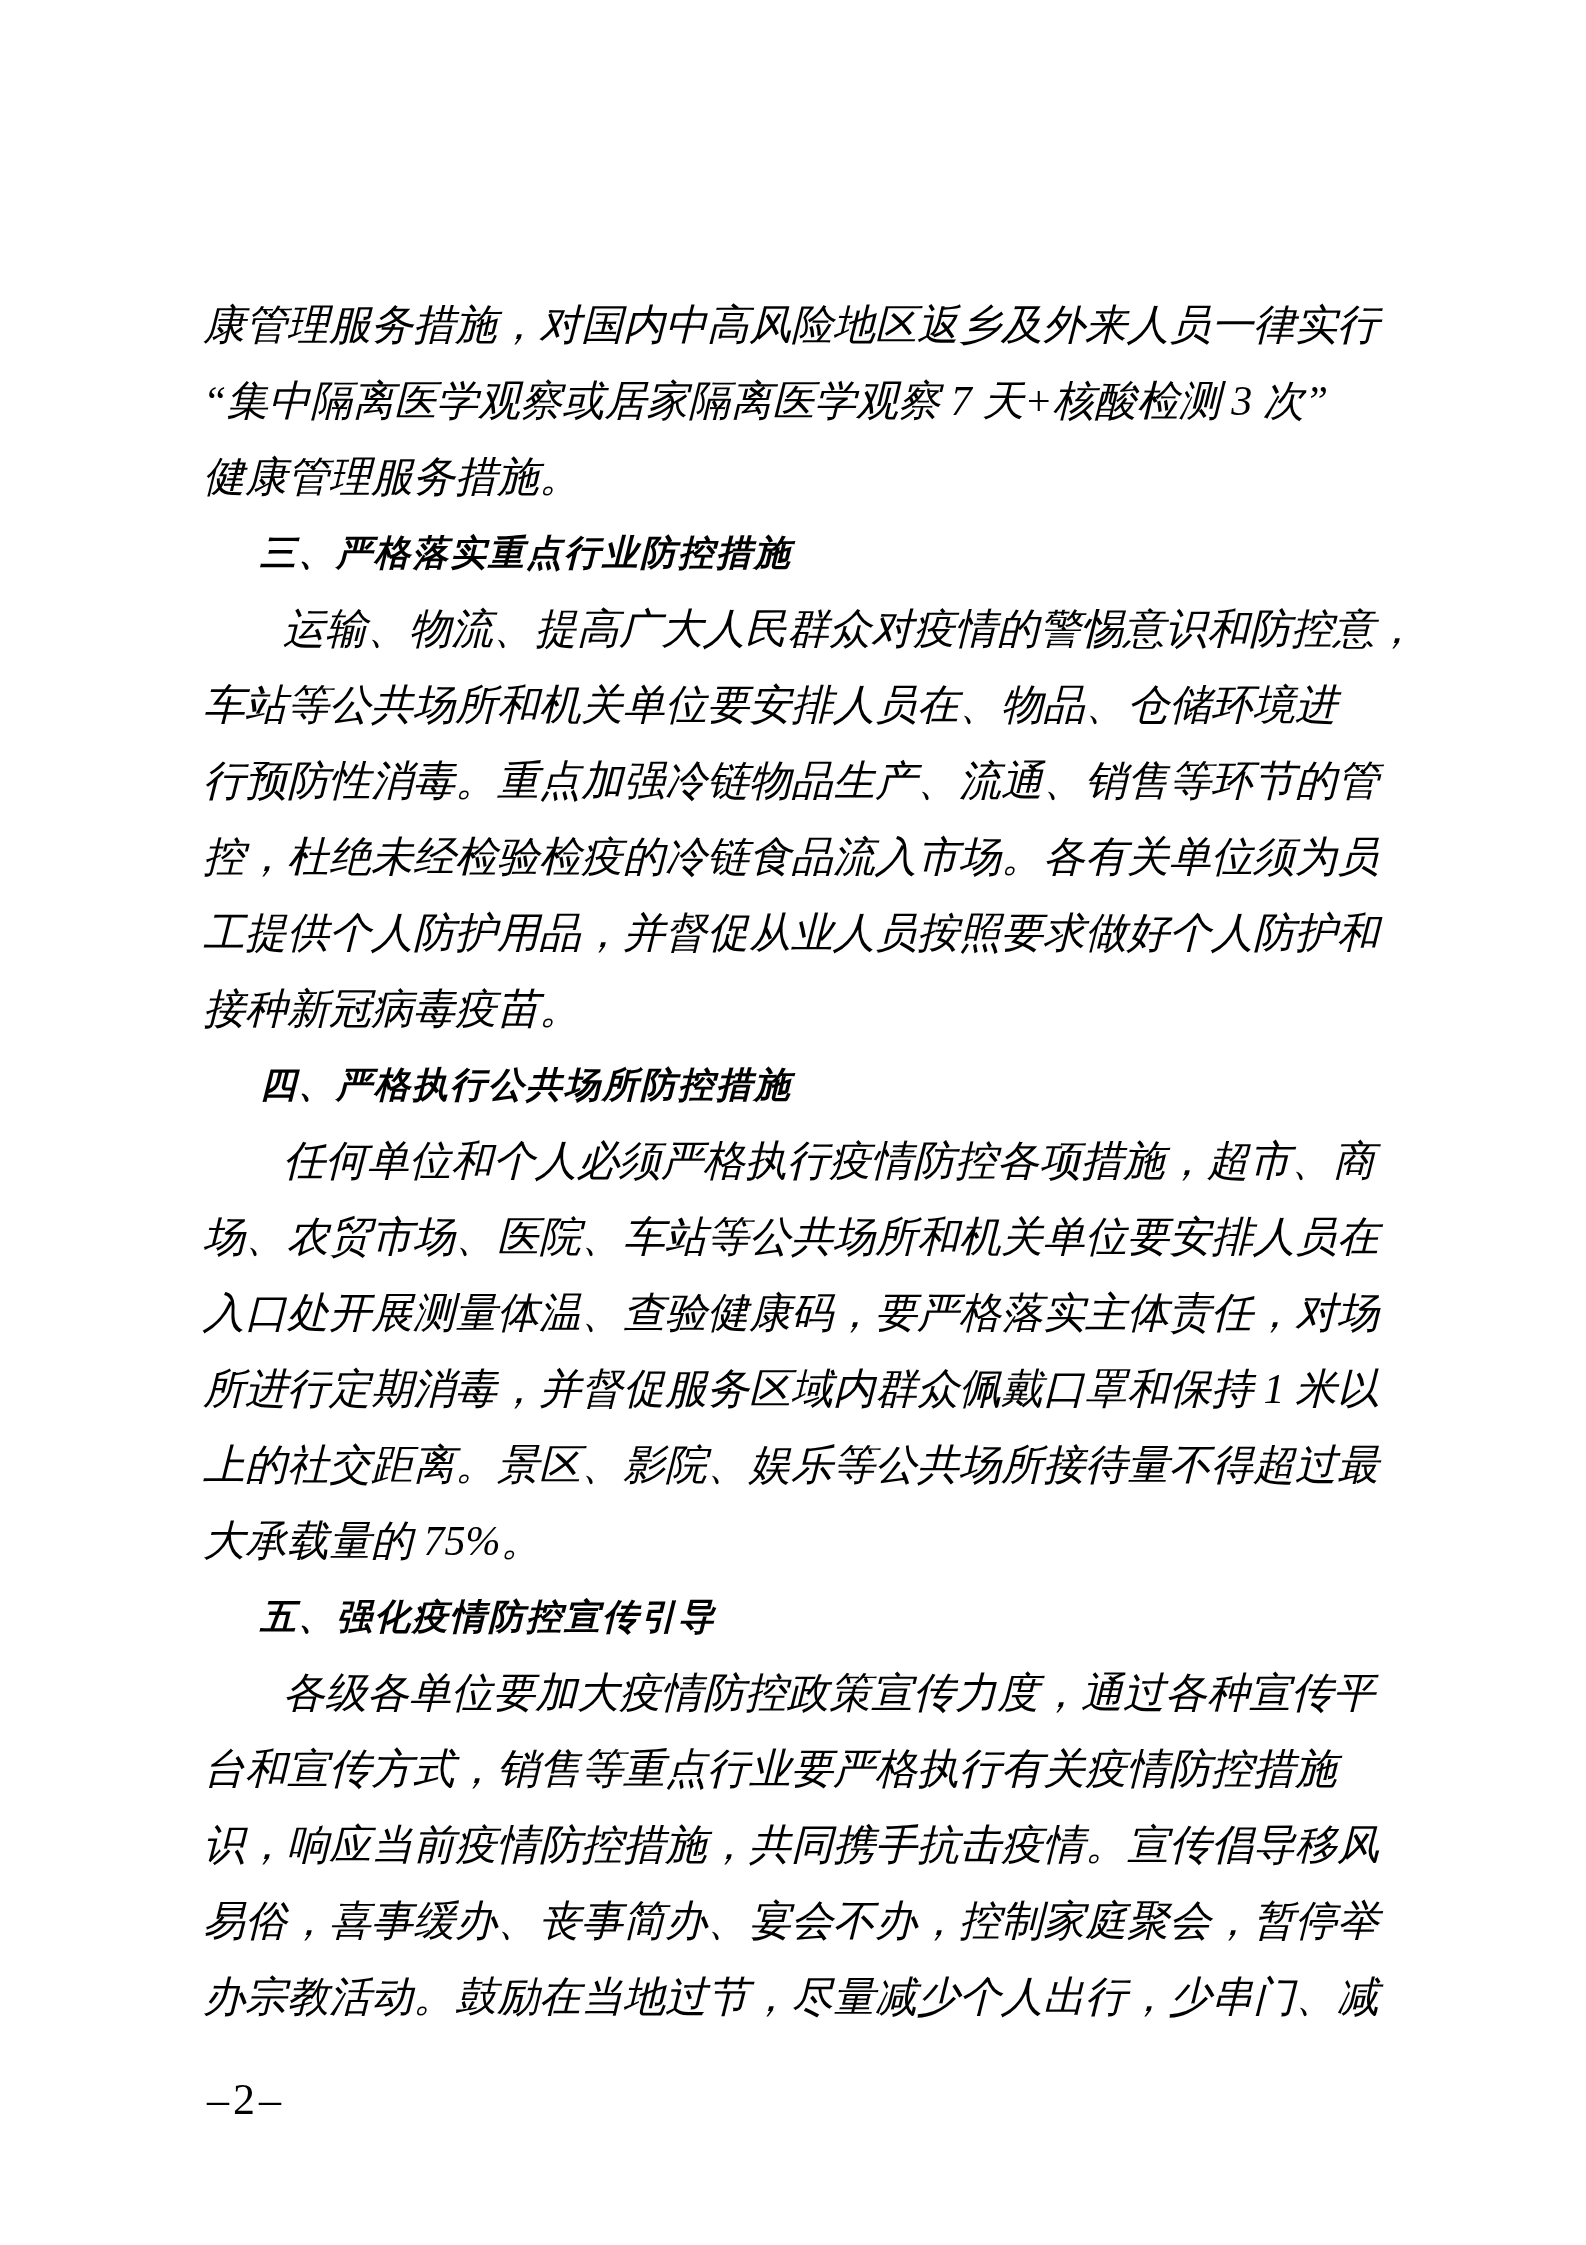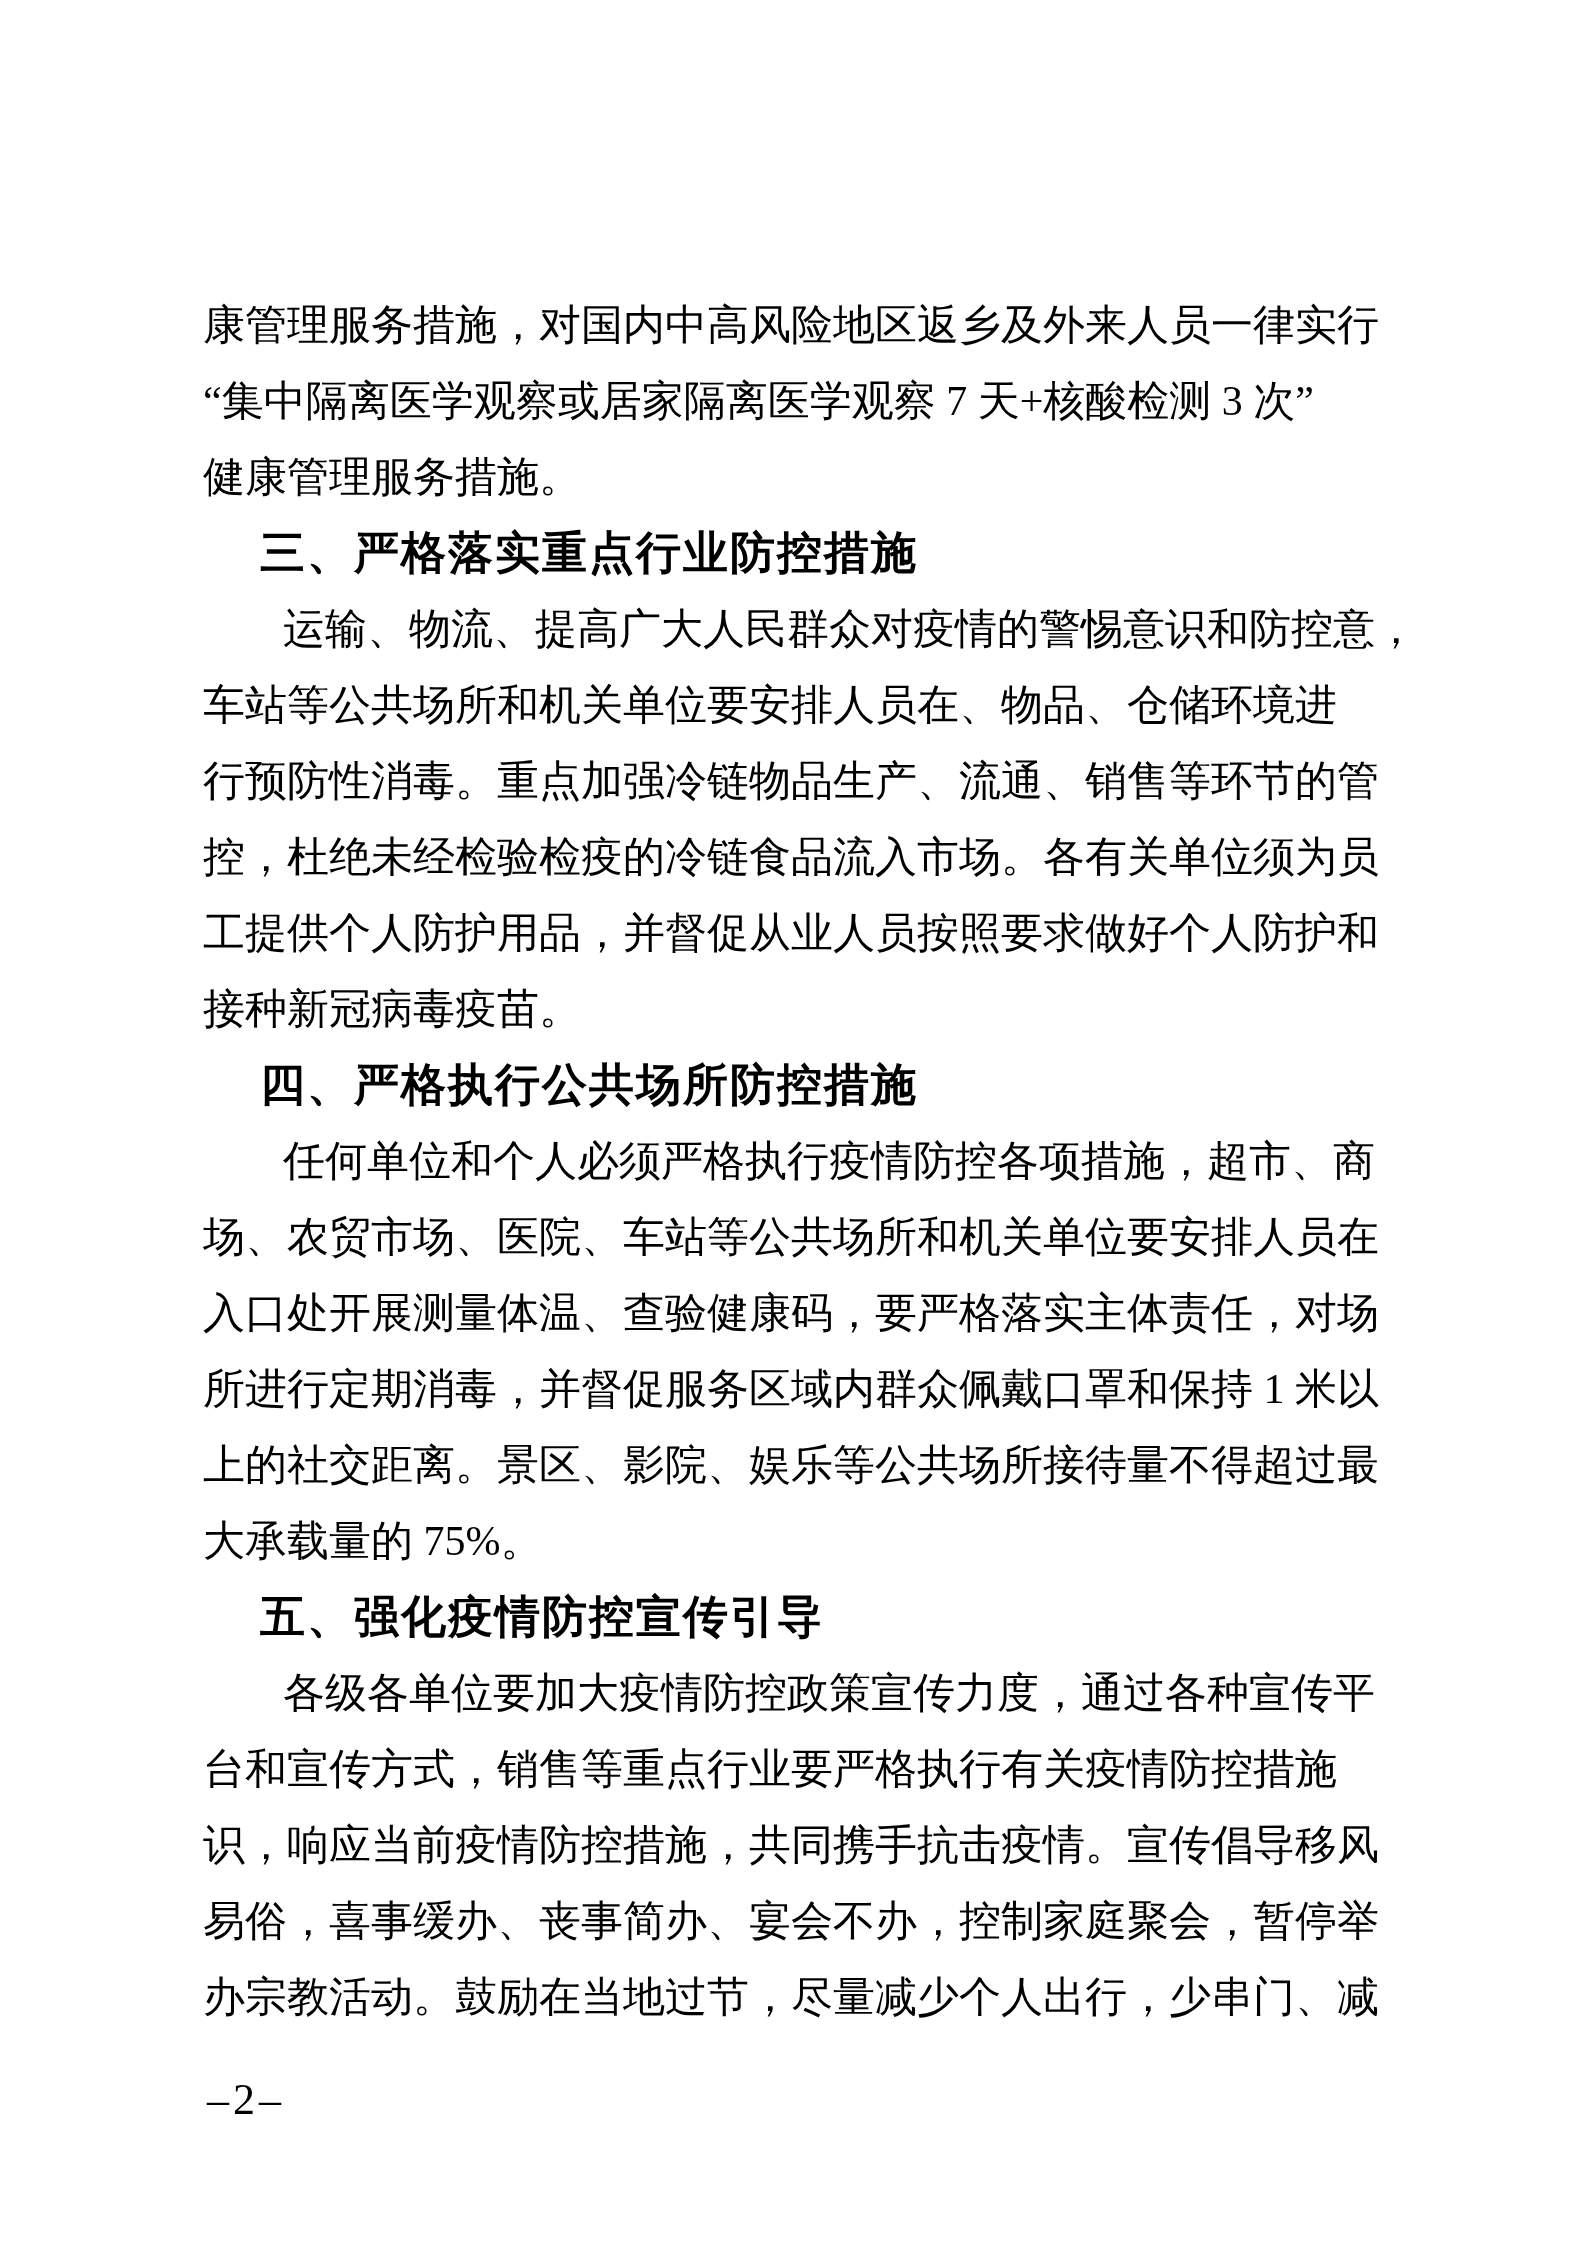--- a/index.html
+++ b/index.html
@@ -15,35 +15,36 @@
     background: #ffffff;
     overflow: hidden;
     color: #000000;
     font-family: "Liberation Serif", "DejaVu Serif", serif;
   }
   .textblock {
     position: absolute;
     left: 203px;
     top: 287px;
     width: 1214px;
+    font-style: italic;
   }
   .line {
     height: 76px;
     line-height: 76px;
     font-size: 42px;
     white-space: nowrap;
     letter-spacing: 0px;
   }
   .line.first {
     padding-left: 80px;
   }
   .line.heading {
     font-family: "Liberation Sans", "DejaVu Sans", sans-serif;
     font-weight: bold;
-    font-size: 45px;
+    font-size: 36px;
     padding-left: 57px;
     letter-spacing: 2px;
   }
   .footer {
     position: absolute;
     left: 207px;
     top: 2072px;
     height: 56px;
     line-height: 56px;
     font-size: 44px;

